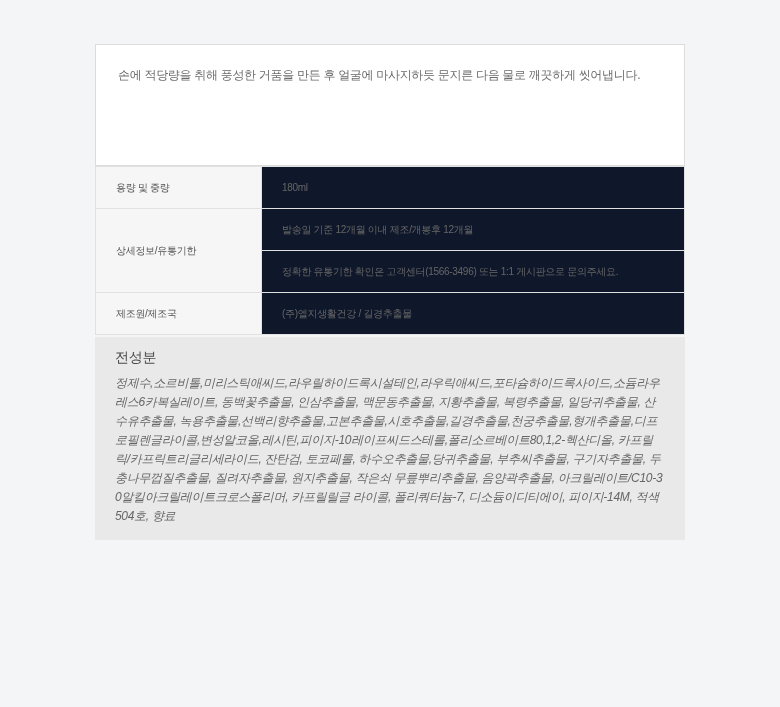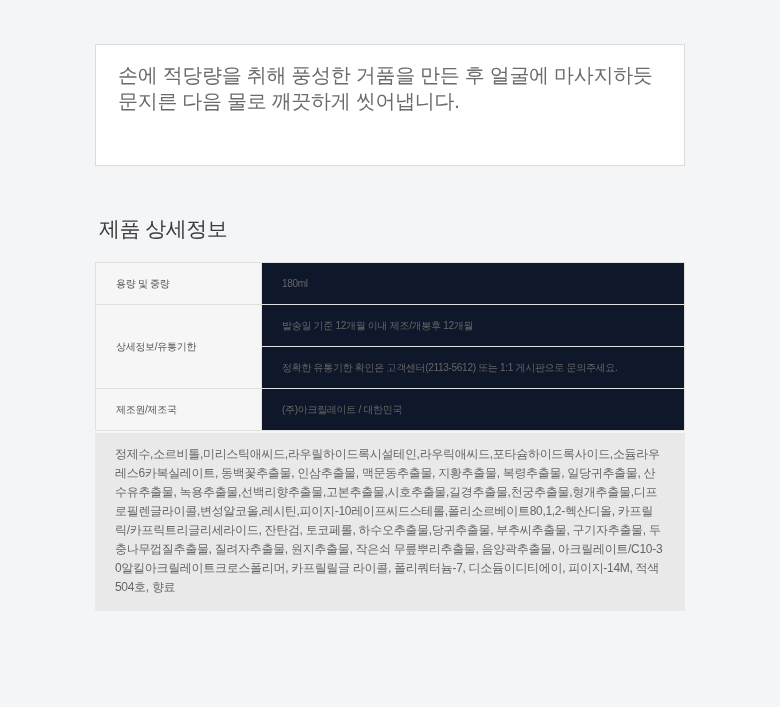--- a/index.html
+++ b/index.html
@@ -26,21 +26,21 @@
   }
   .usage-box {
     box-sizing: border-box;
     width: 590px;
     height: 122px;
     background: #ffffff;
     border: 1px solid #dcdcdc;
     padding: 17px 22px;
   }
   .usage-text {
-    font-size: 20px;
+    font-size: 12px;
     line-height: 26px;
     color: #6b6b6b;
     letter-spacing: -0.3px;
   }
   .detail-title {
     margin-top: 48px;
   }
   .detail-table {
     width: 590px;
     border-collapse: collapse;
@@ -78,51 +78,52 @@
     color: #4a4a4a;
     letter-spacing: -0.3px;
     margin: 0 0 7px 0;
   }
   .ingredients-text {
     font-size: 12px;
     line-height: 19px;
     color: #666666;
     letter-spacing: -0.3px;
     word-break: break-all;
+    font-style: italic;
   }
 </style>
 </head>
 <body>
 
 <div class="content">
 
 
   <div class="usage-box">
     <div class="usage-text">손에 적당량을 취해 풍성한 거품을 만든 후 얼굴에 마사지하듯 문지른 다음 물로 깨끗하게 씻어냅니다.</div>
   </div>
 
-  <h2 class="section-title detail-title">제품 상세정보</h2>
 
   <table class="detail-table">
     <tbody>
       <tr>
         <th>용량 및 중량</th>
         <td>180ml</td>
       </tr>
       <tr>
         <th rowspan="2">상세정보/유통기한</th>
         <td>발송일 기준 12개월 이내 제조/개봉후 12개월</td>
       </tr>
       <tr>
-        <td>정확한 유통기한 확인은 고객센터(2113-5612) 또는 1:1 게시판으로 문의주세요.</td>
+        <td>정확한 유통기한 확인은 고객센터(1566-3496) 또는 1:1 게시판으로 문의주세요.</td>
       </tr>
       <tr>
         <th>제조원/제조국</th>
-        <td>(주)아크릴레이트 / 대한민국</td>
+        <td>(주)엘지생활건강 / 길경추출물</td>
       </tr>
     </tbody>
   </table>
 
   <div class="ingredients-box">
+    <div class="ingredients-title">전성분</div>
     <div class="ingredients-text">정제수,소르비톨,미리스틱애씨드,라우릴하이드록시설테인,라우릭애씨드,포타슘하이드록사이드,소듐라우레스6카복실레이트, 동백꽃추출물, 인삼추출물, 맥문동추출물, 지황추출물, 복령추출물, 일당귀추출물, 산수유추출물, 녹용추출물,선백리향추출물,고본추출물,시호추출물,길경추출물,천궁추출물,형개추출물,디프로필렌글라이콜,변성알코올,레시틴,피이지-10레이프씨드스테롤,폴리소르베이트80,1,2-헥산디올, 카프릴릭/카프릭트리글리세라이드, 잔탄검, 토코페롤, 하수오추출물,당귀추출물, 부추씨추출물, 구기자추출물, 두충나무껍질추출물, 질려자추출물, 원지추출물, 작은쇠 무릎뿌리추출물, 음양곽추출물, 아크릴레이트/C10-30알킬아크릴레이트크로스폴리머, 카프릴릴글 라이콜, 폴리쿼터늄-7, 디소듐이디티에이, 피이지-14M, 적색504호, 향료</div>
   </div>
 
 </div>
 
 </body></html>

